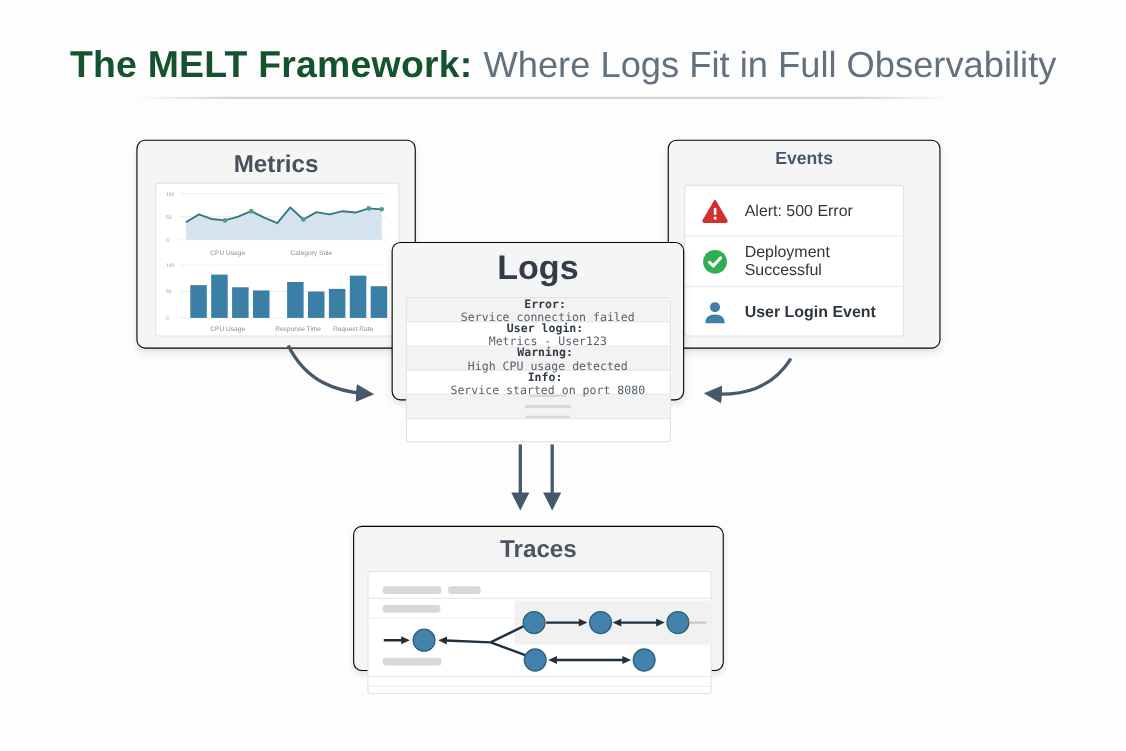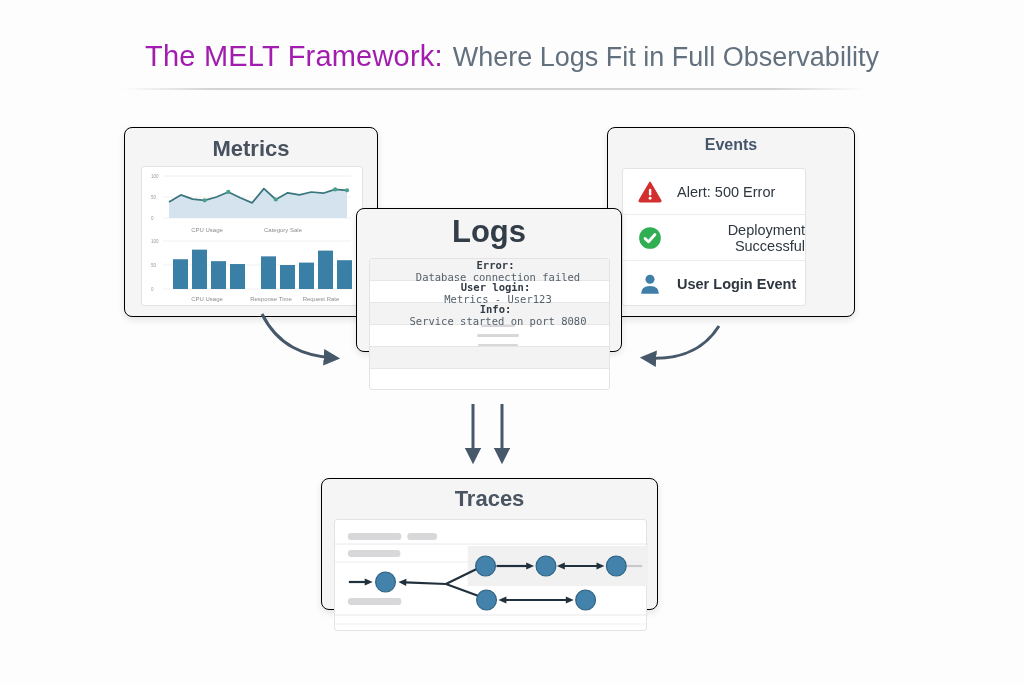--- a/index.html
+++ b/index.html
@@ -3,52 +3,52 @@
 <meta charset="utf-8">
 <style>
   * { margin:0; padding:0; box-sizing:border-box; }
   html,body { width:1024px; height:683px; }
   body { font-family:"Liberation Sans", sans-serif; background:#fdfdfe; position:relative; overflow:hidden; }
 
   .canvas { position:absolute; inset:0; }
 
   
   .titlebar { position:absolute; top:40px; left:0; width:100%; text-align:center; white-space:nowrap; }
-  .title-main { font-size:29px; font-weight:normal; color:#a21caf; letter-spacing:.2px; }
-  .title-sub  { font-size:27px; font-weight:400; color:#63717f; margin-left:10px; }
+  .title-main { font-size:34px; font-weight:bold; color:#14532d; letter-spacing:.2px; }
+  .title-sub  { font-size:33px; font-weight:400; color:#63717f; margin-left:10px; }
   .title-divider { position:absolute; top:88px; left:122px; width:742px; height:2px;
     background:linear-gradient(to right, rgba(0,0,0,0), #d3d3d6 12%, #d3d3d6 88%, rgba(0,0,0,0)); }
 
   
   .card { position:absolute; background:#f5f5f6; border:1px solid #000000; border-radius:8px;
           box-shadow:0 3px 7px rgba(0,0,0,.10); }
   .card h2 { text-align:center; font-weight:bold; color:#47566b; }
   .panel { background:#ffffff; border:1px solid #e3e3e5; border-radius:3px; }
 
   
   #metrics-card { left:124px; top:127px; width:254px; height:190px; }
   #metrics-card h2 { font-size:22px; padding-top:8px; color:#48525e; }
   #metrics-card .panel { position:absolute; left:16px; top:38px; width:222px; height:140px; padding:4px 0 0 7px; }
   .mini-chart { display:block; }
 
   
-  #logs-card { left:356px; top:208px; width:266px; height:144px; z-index:5; }
+  #logs-card { left:356px; top:220px; width:266px; height:144px; z-index:5; }
   #logs-card h2 { font-size:31px; padding-top:5px; color:#333d47; }
   #logs-card .panel { position:absolute; left:12px; top:49px; width:241px; height:132px; overflow:hidden; }
   .log-row { height:22px; display:flex; align-items:center; padding-left:17px;
              border-bottom:1px solid #e6e6e8; font-family:"DejaVu Sans Mono", monospace; font-size:10.5px; color:#55606a;flex-direction:column; }
   .log-row:nth-child(odd) { background:#f3f3f4; }
   .log-row .log-key { font-weight:bold; color:#333c45; margin-right:5px; }
   .ph-row { gap:7px; }
   .ph-bar { height:6px; border-radius:3px; background:#d7d7d9; }
 
   
   #events-card { left:607px; top:127px; width:248px; height:190px; }
   #events-card h2 { font-size:16px; padding-top:8px; color:#45566b; }
-  #events-card .panel { position:absolute; left:14px; top:40px; width:184px; height:138px;text-align:right; }
+  #events-card .panel { position:absolute; left:14px; top:40px; width:200px; height:138px; }
   .event-row { height:46px; display:flex; align-items:center; gap:14px; padding-left:14px; border-bottom:1px solid #ececee; }
   .event-row:last-child { border-bottom:none;font-weight:bold; }
   .event-icon { width:26px; height:26px; flex:0 0 26px; }
   .event-label { font-size:14.5px; color:#2e3740; }
 
   
   #traces-card { left:321px; top:478px; width:337px; height:132px; }
   #traces-card h2 { font-size:22px; padding-top:7px; color:#4a5561; }
   #traces-card .panel { position:absolute; left:12px; top:40px; width:313px; height:112px; }
   #traces-graph-svg { display:block; width:313px; height:112px; }
@@ -147,25 +147,29 @@
         <span class="event-label">User Login Event</span>
       </div>
     </div>
   </section>
 
   <section class="card" id="logs-card">
     <h2>Logs</h2>
     <div class="panel">
       <div class="log-row">
         <span class="log-key">Error:</span>
-        <span class="log-text">Database connection failed</span>
+        <span class="log-text">Service connection failed</span>
       </div>
       <div class="log-row">
         <span class="log-key">User login:</span>
         <span class="log-text">Metrics - User123</span>
+      </div>
+      <div class="log-row">
+        <span class="log-key">Warning:</span>
+        <span class="log-text">High CPU usage detected</span>
       </div>
       <div class="log-row">
         <span class="log-key">Info:</span>
         <span class="log-text">Service started on port 8080</span>
       </div>
       <div class="log-row ph-row">
         <span class="ph-bar" style="width:34px"></span>
           <span class="ph-bar" style="width:42px"></span>
           <span class="ph-bar" style="width:40px"></span>
       </div>

